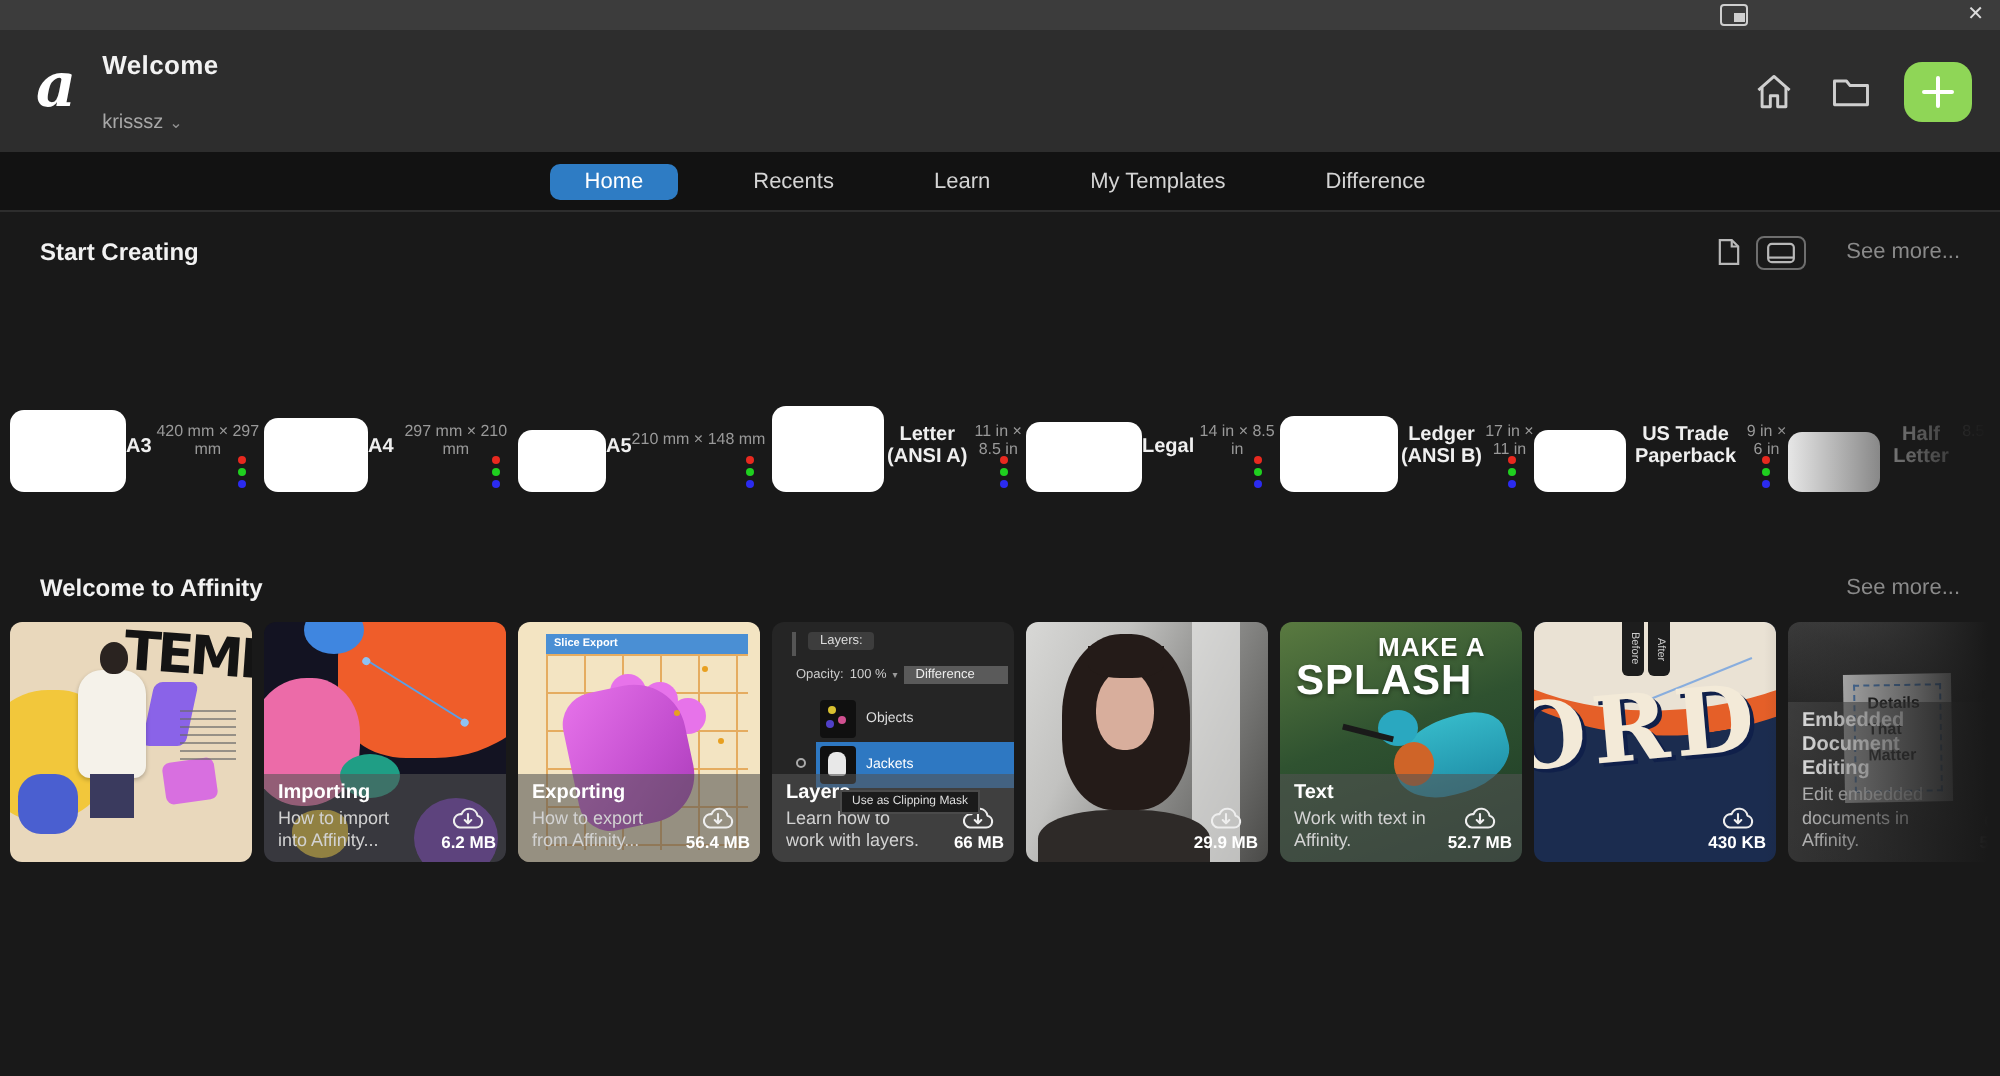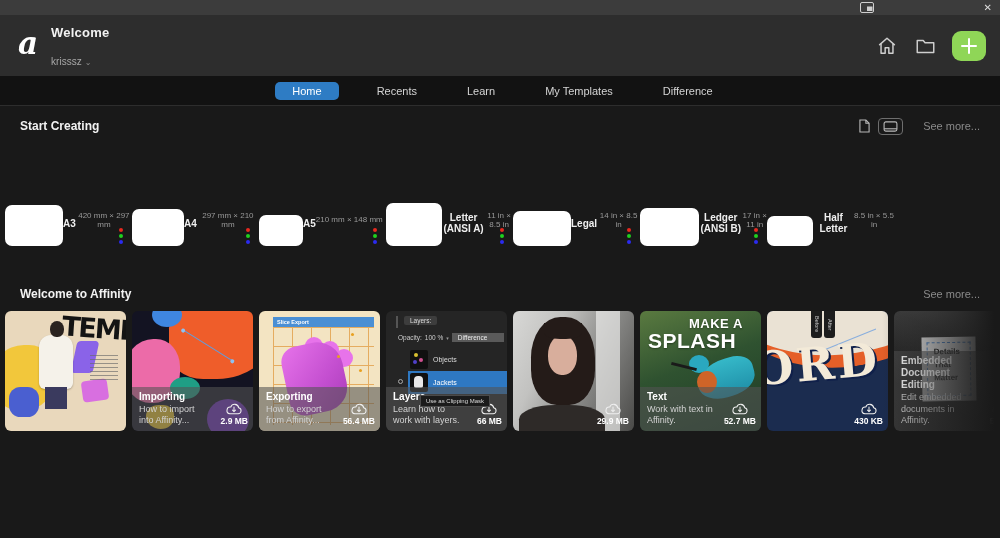--- a/index.html
+++ b/index.html
@@ -285,20 +285,32 @@
     <div class="pname">Ledger (ANSI B)</div>
     <div class="pdims">17 in × 11 in</div>
     <div class="rgb-dots">
         <span class="dot r"></span>
         <span class="dot g"></span>
         <span class="dot b"></span>
       </div>
   </div>
   <div class="preset">
     <div class="thumbwrap">
+        <div class="thumb" style="width: 46px; height: 31px;"></div>
+      </div>
+    <div class="pname">US Trade Paperback</div>
+    <div class="pdims">9 in × 6 in</div>
+    <div class="rgb-dots">
+        <span class="dot r"></span>
+        <span class="dot g"></span>
+        <span class="dot b"></span>
+      </div>
+  </div>
+  <div class="preset">
+    <div class="thumbwrap">
         <div class="thumb" style="width: 46px; height: 30px;"></div>
       </div>
     <div class="pname">Half Letter</div>
     <div class="pdims">8.5 in × 5.5 in</div>
 
   </div>
   <div class="fade"></div>
 </div>
 
 <div class="sec-head" style="margin-top:14px;">
@@ -331,21 +343,21 @@
     <div class="c2-line"></div>
     <div class="caption pad">
       <div class="ctitle">Importing</div>
       <div class="cdesc">How to import into Affinity...</div>
     </div>
     <div class="badge">
       <svg width="18" height="13" viewBox="0 0 24 17" fill="none" stroke="#eee" stroke-width="1.4" stroke-linecap="round" stroke-linejoin="round">
           <path d="M6.5 15.5h11a4 4 0 0 0 .8-7.9 5.5 5.5 0 0 0-10.6-1 4.3 4.3 0 0 0-1.2 8.9z"></path>
           <path d="M12 6.5v6M9.8 10.5l2.2 2.2 2.2-2.2"></path>
         </svg>
-      <span class="bsize">2.9 MB</span>
+      <span class="bsize">6.2 MB</span>
     </div>
   </div>
 
   <div class="card c3">
     <div class="c3-grid"></div>
     <div class="c3-bar">Slice Export</div>
     <div class="c3-b1"></div>
       <div class="c3-b2"></div>
       <div class="c3-b3"></div>
     <div class="c3-thumb"></div>

